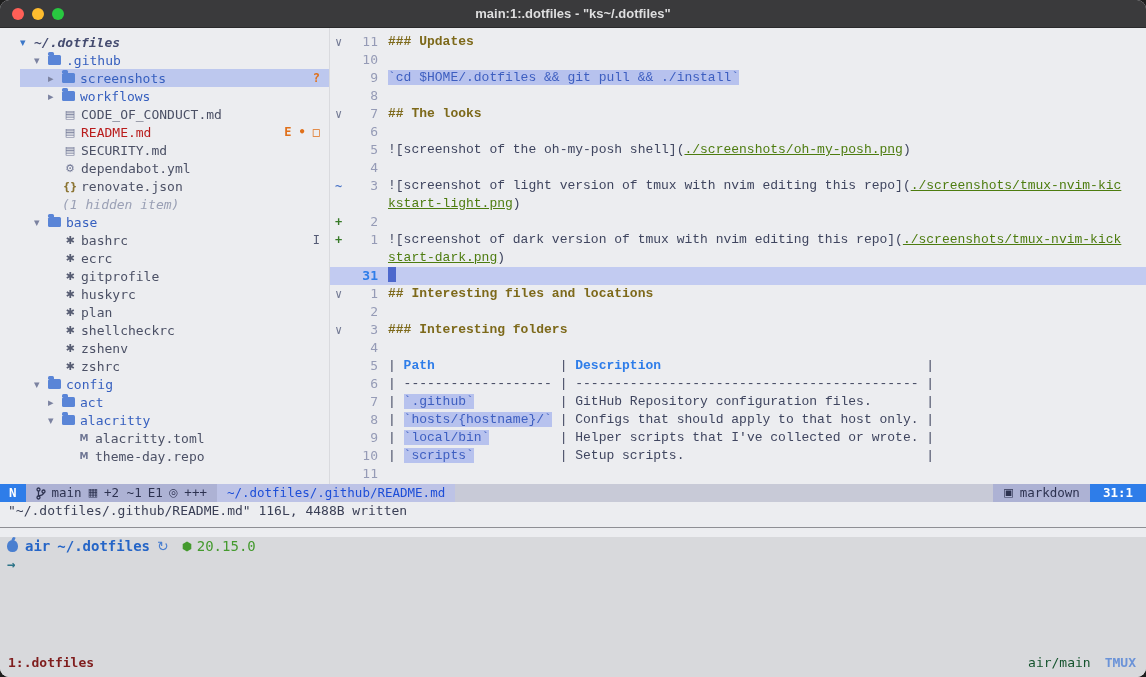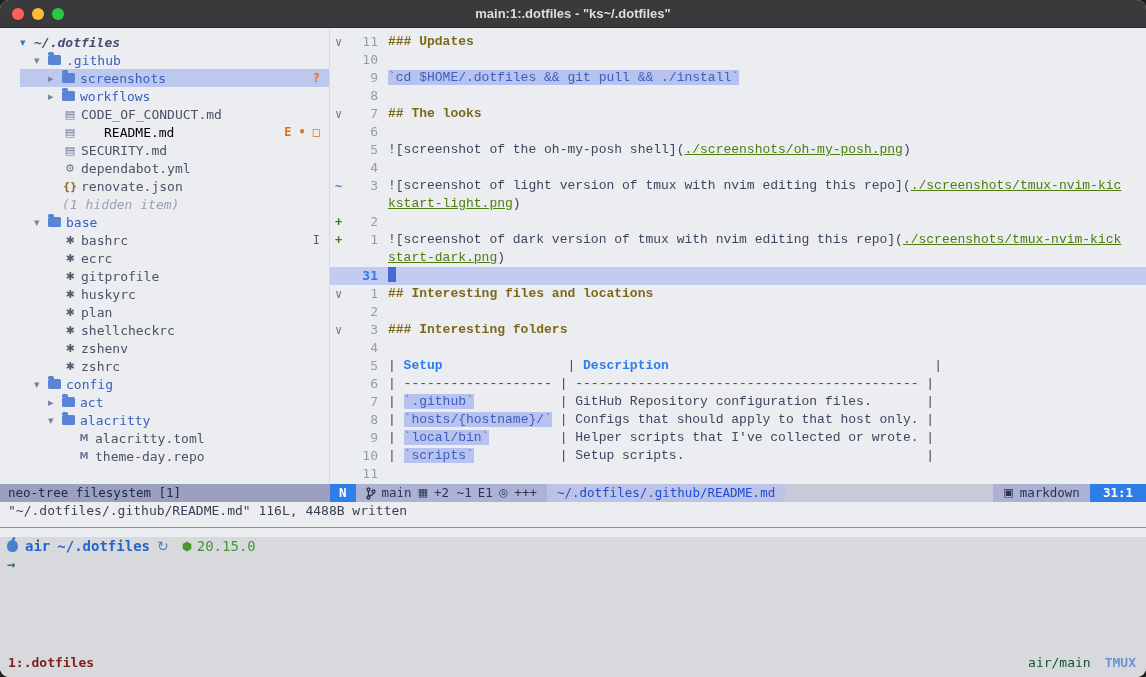--- a/index.html
+++ b/index.html
@@ -39,21 +39,21 @@
   .fold-ic::before { content:''; position:absolute; top:-2.5px; left:0; width:6px; height:3px; background:#5a85d7; border-radius:1.5px 1.5px 0 0; }
   .fic { flex:none; width:16px; margin-right:3px; text-align:center; font-family:"DejaVu Sans",sans-serif; font-size:11px; color:#6f7694; }
   .fic.js { font-size:8px; font-weight:bold; color:#a08a20; }
   .fic.json { font-size:10px; font-weight:bold; color:#8a7330; }
   .fic.shell { color:#565c72; }
   .fic.toml { font-size:9px; font-weight:bold; }
   .tlabel { white-space:pre; }
   .tlabel.root { font-weight:bold; font-style:italic; color:#454c70; }
   .tlabel.folder { color:#3760bf; }
   .tlabel.hidden { font-style:italic; color:#9aa0b5; }
-  .tlabel.open-file { color:#000000;margin-left:23px; }
+  .tlabel.open-file { color:#b91c1c; }
   .tbadges { margin-left:auto; display:flex; align-items:center; gap:7px; padding-right:9px; font-weight:bold; font-size:12px; }
   .badge.warn { color:#e0701a; }
   .badge.dim { color:#545a74; font-weight:normal; }
   
   .editor { flex:1; padding-top:5px; overflow:hidden; }
   .eline { display:flex; height:18px; line-height:18px; font-size:13px; white-space:pre; }
   .eline.cur { background:#c2cbf1; }
   .gut { flex:none; width:20px; padding-left:5px; color:#737a94; font-size:12px; }
   .gut.add { color:#387a28; font-weight:bold; }
   .gut.chg { color:#4f78c8; font-weight:bold; }
@@ -278,31 +278,30 @@
           <div class="eline"><span class="gut chg">~</span><span class="lnum">3</span><span class="ltext"><span class="seg-txt">![screenshot of light version of tmux with nvim editing this repo](</span><span class="seg-url">./screenshots/tmux-nvim-kic</span></span></div>
           <div class="eline"><span class="gut "> </span><span class="lnum"></span><span class="ltext"><span class="seg-url">kstart-light.png</span><span class="seg-txt">)</span></span></div>
           <div class="eline"><span class="gut add">+</span><span class="lnum">2</span><span class="ltext"></span></div>
           <div class="eline"><span class="gut add">+</span><span class="lnum">1</span><span class="ltext"><span class="seg-txt">![screenshot of dark version of tmux with nvim editing this repo](</span><span class="seg-url">./screenshots/tmux-nvim-kick</span></span></div>
           <div class="eline"><span class="gut "> </span><span class="lnum"></span><span class="ltext"><span class="seg-url">start-dark.png</span><span class="seg-txt">)</span></span></div>
           <div class="eline cur"><span class="gut "> </span><span class="lnum curn">31</span><span class="ltext"><span class="cursorblock"></span></span></div>
           <div class="eline"><span class="gut ">∨</span><span class="lnum">1</span><span class="ltext"><span class="seg-h">## Interesting files and locations</span></span></div>
           <div class="eline"><span class="gut "> </span><span class="lnum">2</span><span class="ltext"></span></div>
           <div class="eline"><span class="gut ">∨</span><span class="lnum">3</span><span class="ltext"><span class="seg-h">### Interesting folders</span></span></div>
           <div class="eline"><span class="gut "> </span><span class="lnum">4</span><span class="ltext"></span></div>
-          <div class="eline"><span class="gut "> </span><span class="lnum">5</span><span class="ltext"><span class="seg-txt">| </span><span class="seg-th">Setup</span><span class="seg-txt">                | </span><span class="seg-th">Description</span><span class="seg-txt">                                  |</span></span></div>
+          <div class="eline"><span class="gut "> </span><span class="lnum">5</span><span class="ltext"><span class="seg-txt">| </span><span class="seg-th">Path</span><span class="seg-txt">                | </span><span class="seg-th">Description</span><span class="seg-txt">                                  |</span></span></div>
           <div class="eline"><span class="gut "> </span><span class="lnum">6</span><span class="ltext"><span class="seg-txt">| ------------------- | -------------------------------------------- |</span></span></div>
           <div class="eline"><span class="gut "> </span><span class="lnum">7</span><span class="ltext"><span class="seg-txt">| </span><span class="seg-code">`.github`</span><span class="seg-txt">           | </span><span class="seg-txt">GitHub Repository configuration files.       |</span></span></div>
           <div class="eline"><span class="gut "> </span><span class="lnum">8</span><span class="ltext"><span class="seg-txt">| </span><span class="seg-code">`hosts/{hostname}/`</span><span class="seg-txt"> | </span><span class="seg-txt">Configs that should apply to that host only. |</span></span></div>
           <div class="eline"><span class="gut "> </span><span class="lnum">9</span><span class="ltext"><span class="seg-txt">| </span><span class="seg-code">`local/bin`</span><span class="seg-txt">         | </span><span class="seg-txt">Helper scripts that I've collected or wrote. |</span></span></div>
           <div class="eline"><span class="gut "> </span><span class="lnum">10</span><span class="ltext"><span class="seg-txt">| </span><span class="seg-code">`scripts`</span><span class="seg-txt">           | </span><span class="seg-txt">Setup scripts.                               |</span></span></div>
           <div class="eline"><span class="gut "> </span><span class="lnum">11</span><span class="ltext"></span></div>
         </div>
     </div>
     <div class="statusrow">
-      <div class="tree-status">neo-tree filesystem [1]</div>
       <div class="lualine">
         <span class="seg mode">N</span>
         <span class="seg git">
           <svg class="branch-svg" viewBox="0 0 10 13" fill="none" stroke="#2d3250" stroke-width="1.3">
             <circle cx="2.5" cy="2.5" r="1.5"></circle>
               <circle cx="2.5" cy="10.5" r="1.5"></circle>
               <circle cx="7.5" cy="4.5" r="1.5"></circle>
             <path d="M2.5 4v5 M7.5 6c0 2.2-2.5 2.3-5 3"></path>
           </svg>
           <span>main</span>

